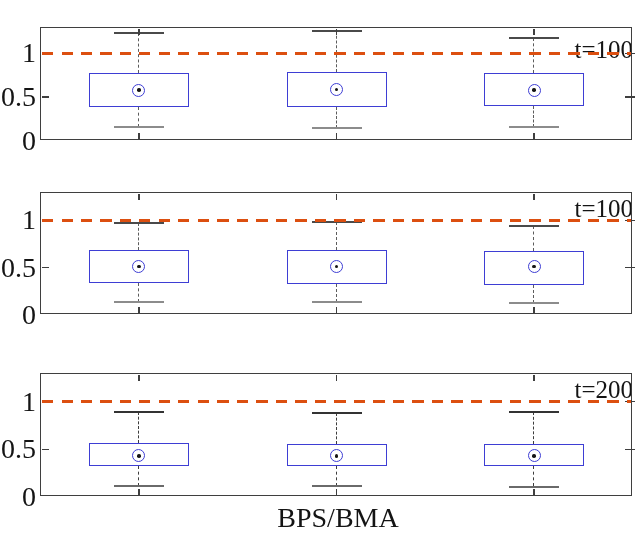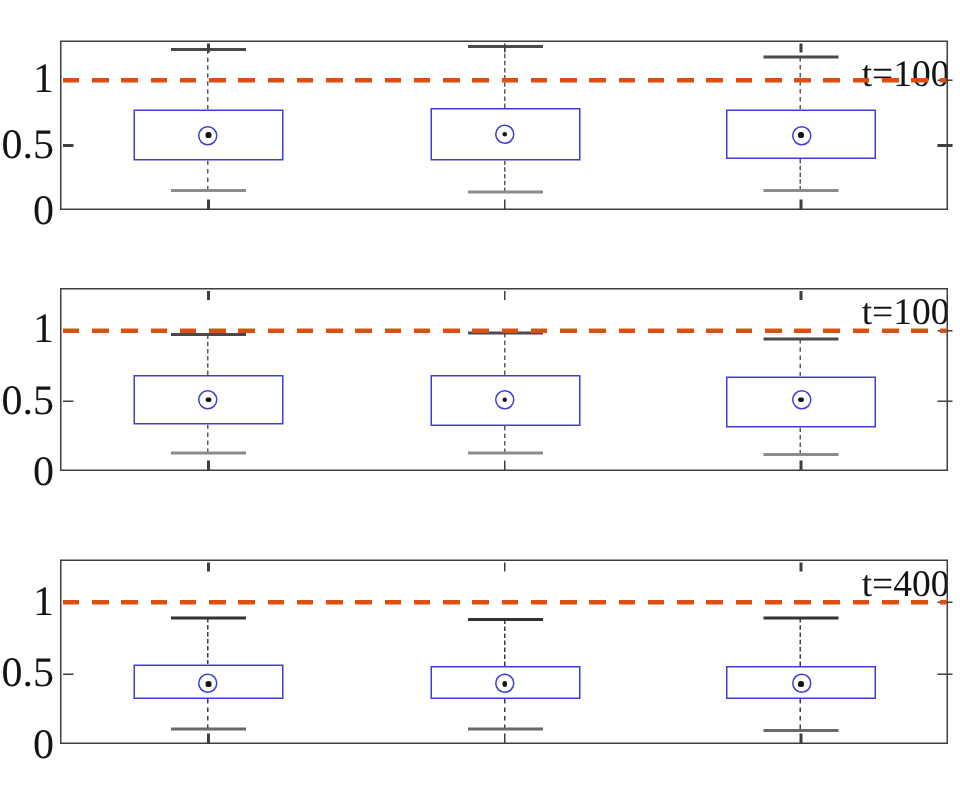--- a/index.html
+++ b/index.html
@@ -46,23 +46,24 @@
 </head>
 <body>
 
 <div class="fig" id="fig">
   <div class="panel-title t1">t=100</div>
   <div class="plot p1"></div>
 
   <div class="panel-title t2">t=100</div>
   <div class="plot p2"></div>
 
-  <div class="panel-title t3">t=400</div>
+  <div class="panel-title t3">t=200</div>
   <div class="plot p3"></div>
 
+  <div class="xlab xl2">BPS/BMA</div>
 <div class="ytick-label" style="top: 125px;">0</div>
     <div class="ytick-label" style="top: 81.1538px;">0.5</div>
     <div class="tick" style="left: 41.5px; top: 96.4038px; width: 7px; height: 1.5px;"></div>
     <div class="tick" style="left: 625px; top: 96.4038px; width: 10px; height: 1.5px;"></div>
     <div class="ytick-label" style="top: 37.3077px;">1</div>
     <div class="tick" style="left: 41.5px; top: 52.5577px; width: 7px; height: 1.5px;"></div>
     <div class="tick" style="left: 625px; top: 52.5577px; width: 10px; height: 1.5px;"></div>
     <div class="whisk" style="left: 138.033px; top: 33.1385px; height: 39.4615px;"></div>
     <div class="whisk" style="left: 138.033px; top: 106.8px; height: 20.1692px;"></div>
     <div class="cap" style="left: 113.833px; top: 32.1385px; width: 50px; background: rgb(74, 74, 74);"></div>

